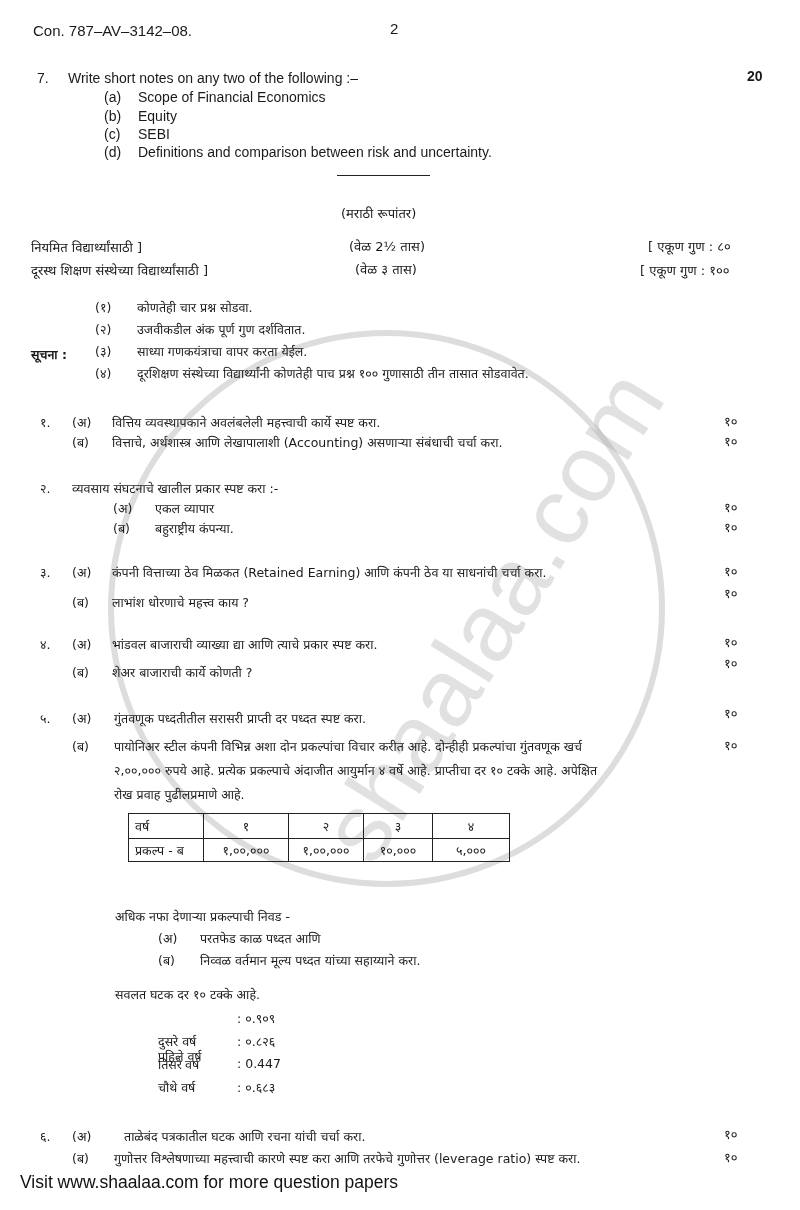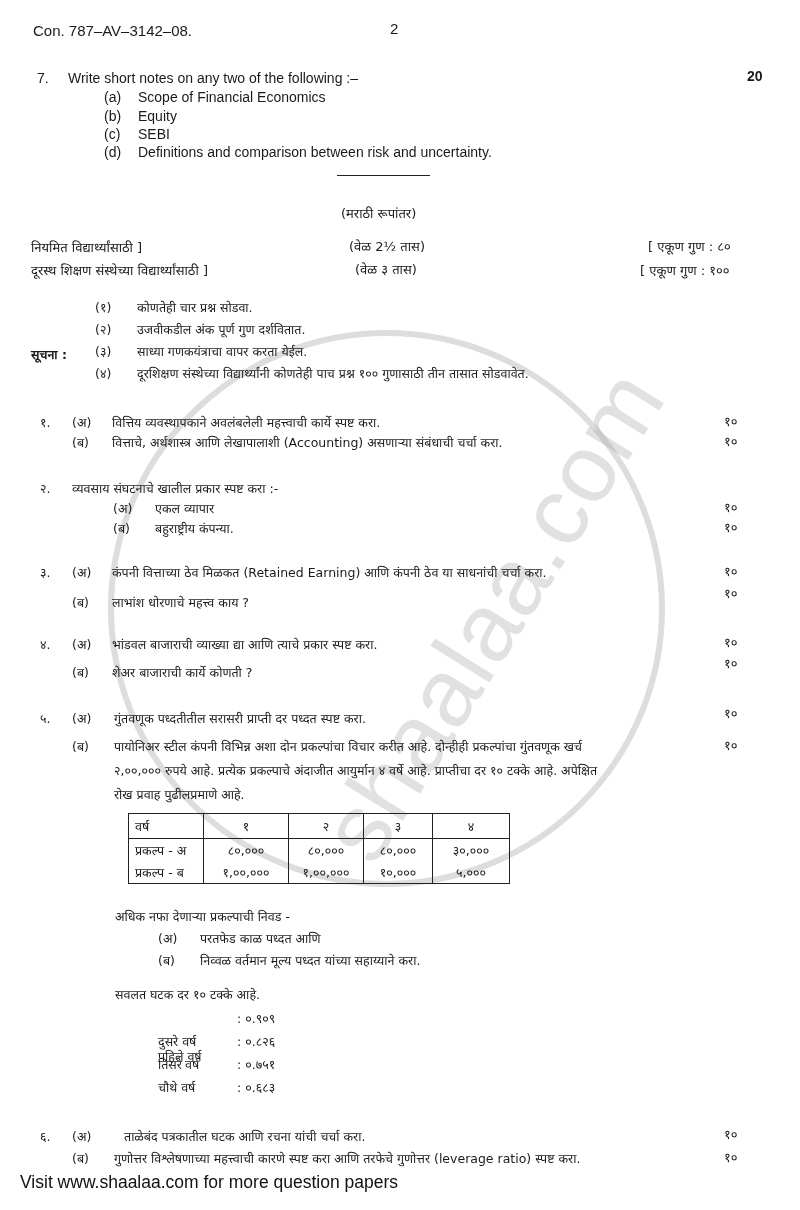--- a/index.html
+++ b/index.html
@@ -152,27 +152,20 @@
 
 <table class="cf dev">
   <tbody>
       <tr class="head">
     <td style="width:62px;">वर्ष</td>
     <td class="c" style="width:72px;">१</td>
     <td class="c" style="width:62px;">२</td>
     <td class="c" style="width:56px;">३</td>
     <td class="c" style="width:64px;">४</td>
   </tr>
-  <tr class="body">
-    <td>प्रकल्प - अ</td>
-    <td class="c">८०,०००</td>
-    <td class="c">८०,०००</td>
-    <td class="c">८०,०००</td>
-    <td class="c">३०,०००</td>
-  </tr>
   <tr class="body last">
     <td>प्रकल्प - ब</td>
     <td class="c">१,००,०००</td>
     <td class="c">१,००,०००</td>
     <td class="c">१०,०००</td>
     <td class="c">५,०००</td>
   </tr>
 </tbody>
   </table>
 
@@ -181,21 +174,21 @@
 <div class="abs dev f12" style="left:200px;top:930px;">परतफेड काळ पध्दत आणि</div>
 <div class="abs dev f12" style="left:158px;top:952px;">(ब)</div>
 <div class="abs dev f12" style="left:200px;top:952px;">निव्वळ वर्तमान मूल्य पध्दत यांच्या सहाय्याने करा.</div>
 
 <div class="abs dev f12" style="left:115px;top:986px;">सवलत घटक दर १० टक्के आहे.</div>
 <div class="abs dev f12" style="left:158px;top:1048px;">पहिले वर्ष</div>
 <div class="abs dev f12" style="left:237px;top:1010px;">: ०.९०९</div>
 <div class="abs dev f12" style="left:158px;top:1033px;">दुसरे वर्ष</div>
 <div class="abs dev f12" style="left:237px;top:1033px;">: ०.८२६</div>
 <div class="abs dev f12" style="left:158px;top:1056px;font-family:Liberation Serif, serif;">तिसरे वर्ष</div>
-<div class="abs dev f12" style="left:237px;top:1056px;">: ०.७५१</div>
+<div class="abs dev f12" style="left:237px;top:1056px;">: 0.447</div>
 <div class="abs dev f12" style="left:158px;top:1079px;">चौथे वर्ष</div>
 <div class="abs dev f12" style="left:237px;top:1079px;">: ०.६८३</div>
 
 <div class="abs dev f12" style="left:40px;top:1128px;">६.</div>
 <div class="abs dev f12" style="left:72px;top:1128px;">(अ)</div>
 <div class="abs dev f12" style="left:124px;top:1128px;">ताळेबंद पत्रकातील घटक आणि रचना यांची चर्चा करा.</div>
 <div class="marks dev" style="top:1125px;">१०</div>
 <div class="abs dev f12" style="left:72px;top:1150px;">(ब)</div>
 <div class="abs dev f12" style="left:114px;top:1150px;">गुणोत्तर विश्लेषणाच्या महत्त्वाची कारणे स्पष्ट करा आणि तरफेचे गुणोत्तर (leverage ratio) स्पष्ट करा.</div>
 <div class="marks dev" style="top:1148px;">१०</div>

